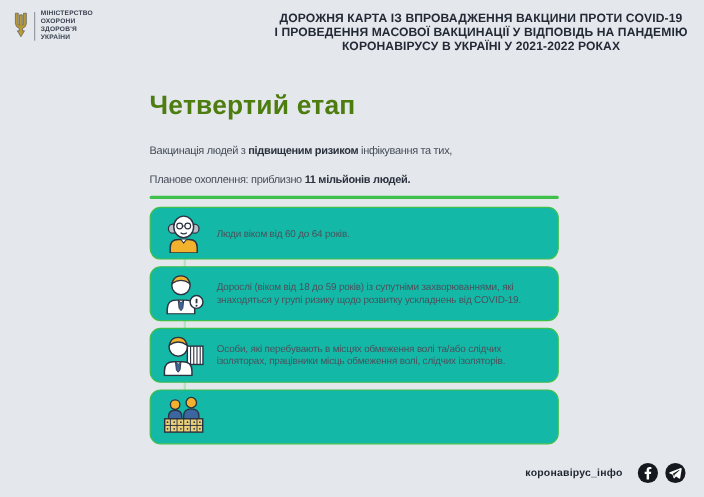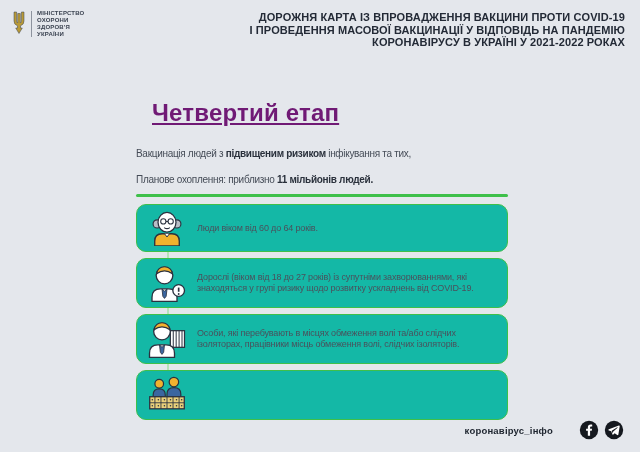--- a/index.html
+++ b/index.html
@@ -5,41 +5,41 @@
   html,body{margin:0;padding:0;}
   body{font-family:"Liberation Sans", sans-serif; background:#cfd3da; display:flex; justify-content:center;}
   #canvas{position:relative; width:640px; height:452px; background:#e4e7ec; overflow:hidden;}
 
   
   .logo{position:absolute; left:12px; top:10px; display:flex; align-items:center; gap:5px;}
   .logo .divider{width:1px; height:26px; background:#8d939e;}
   .logo .org{font-size:6px; line-height:7px; font-weight:700; color:#3a4250; letter-spacing:.2px;}
 
   
-  .header-title{position:absolute; right:15px; top:11px; text-align:right;
+  .header-title{position:absolute; right:15px; top:11px; text-align:center;
     font-size:11px; line-height:12.5px; font-weight:700; color:#232a36; letter-spacing:.1px;}
 
   
   .content{position:absolute; left:136px; top:84px; width:372px;}
-  .page-title{margin:16px; font-size:24px; line-height:26px; font-weight:700; color:#701a75; letter-spacing:.2px;text-decoration:underline;}
+  .page-title{margin:0; font-size:24px; line-height:26px; font-weight:700; color:#4d7c0f; letter-spacing:.2px;}
   .intro{margin:22px 0 0 0; font-size:10px; line-height:12.8px; color:#454c57; letter-spacing:-0.3px;}
   .intro b{color:#2a313c;}
   .green-rule{height:3px; background:#3ec04a; border-radius:2px; margin:8px 0 7px 0;}
 
   
   .timeline{position:relative;}
   .timeline .connector{position:absolute; left:31px; top:14px; bottom:14px; width:2px; background:#b5e2b8; z-index:0;}
   .card{position:relative; z-index:1; display:flex; align-items:center; background:#14b8a6;
     border:1.5px solid #3ec04a; border-radius:10px; margin-bottom:6px; padding:5px 8px 5px 0; min-height:38px; box-sizing:border-box;}
   .card .icon-col{flex:0 0 60px; display:flex; justify-content:center; align-items:center;}
   .card .card-text{flex:1; font-size:9px; line-height:11.5px; color:#4a515c; letter-spacing:-0.15px;}
 
   
   .footer{position:absolute; right:16px; bottom:12px; display:flex; align-items:center; gap:5px;}
-  .footer .handle{font-size:9.5px; font-weight:700; color:#1d242e; letter-spacing:.2px; margin-right:21px;}
+  .footer .handle{font-size:9.5px; font-weight:700; color:#1d242e; letter-spacing:.2px; margin-right:8px;}
   .social{width:20px; height:20px; display:block;}
 </style>
 </head>
 <body>
 
 <div id="canvas">
 
   <div class="logo">
     <svg class="trident" width="14" height="26" viewBox="0 0 14 26">
       <path d="M2,1 v9 a5,5 0 0 0 3.5,4.8 v2.2 h-1.8 L7,22.5 l3.3,-5.5 h-1.8 v-2.2 A5,5 0 0 0 12,10 V1 h-2.6 v9 a2.4,2.4 0 0 1 -1.1,2 V2.5 H5.7 V12 a2.4,2.4 0 0 1 -1.1,-2 V1 Z" fill="#b99a36" stroke="#3a4250" stroke-width="0.5"></path>
@@ -93,21 +93,21 @@
           <svg width="40" height="38" viewBox="0 0 48 44">
             <circle cx="21" cy="13" r="10" fill="#ffffff" stroke="#2b3240" stroke-width="1.6"></circle>
             <path d="M11.5,11 q1.5,-8.5 9.5,-8.5 q8,0 9.5,8.5 q-4.5,-3.5 -9.5,-3.5 q-5,0 -9.5,3.5 z" fill="#f2b22e" stroke="#2b3240" stroke-width="1.4"></path>
             <path d="M6,44 v-5 q0,-10 10,-10 h10 q10,0 10,10 v5 z" fill="#ffffff" stroke="#2b3240" stroke-width="1.6"></path>
             <path d="M18,29 l3,3 l3,-3 l-1,9 l-2,2.5 l-2,-2.5 z" fill="#3b66a0" stroke="#2b3240" stroke-width="1"></path>
             <circle cx="38" cy="31" r="7" fill="#ffffff" stroke="#2b3240" stroke-width="1.6"></circle>
             <line x1="38" y1="27.5" x2="38" y2="32.5" stroke="#2b3240" stroke-width="2"></line>
             <circle cx="38" cy="35.2" r="1.1" fill="#2b3240"></circle>
           </svg>
         </div>
-        <div class="card-text">Дорослі (віком від 18 до 27 років) із супутніми захворюваннями, які знаходяться у групі ризику щодо розвитку ускладнень від COVID-19.</div>
+        <div class="card-text">Дорослі (віком від 18 до 59 років) із супутніми захворюваннями, які знаходяться у групі ризику щодо розвитку ускладнень від COVID-19.</div>
       </div>
 
       <div class="card">
         <div class="icon-col">
           <svg width="40" height="38" viewBox="0 0 48 44">
             <rect x="28" y="12" width="17" height="20" fill="#ffffff" stroke="#2b3240" stroke-width="1.5"></rect>
             <line x1="31.5" y1="12" x2="31.5" y2="32" stroke="#2b3240" stroke-width="1.2"></line>
             <line x1="35" y1="12" x2="35" y2="32" stroke="#2b3240" stroke-width="1.2"></line>
             <line x1="38.5" y1="12" x2="38.5" y2="32" stroke="#2b3240" stroke-width="1.2"></line>
             <line x1="42" y1="12" x2="42" y2="32" stroke="#2b3240" stroke-width="1.2"></line>

